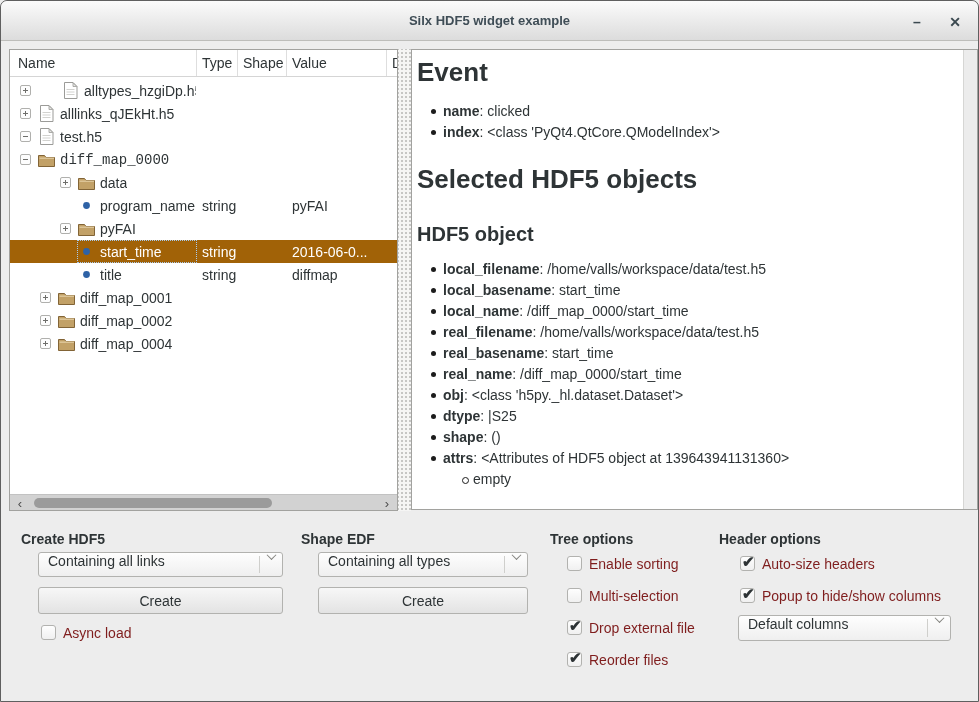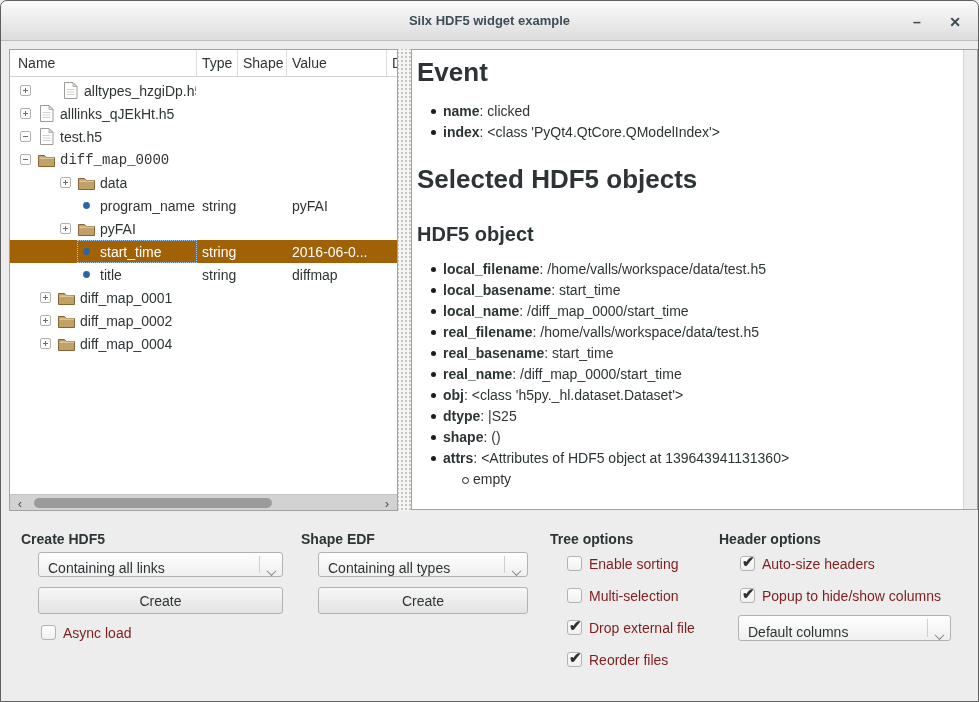--- a/index.html
+++ b/index.html
@@ -99,21 +99,21 @@
   }
   ul.props li.subli { padding-left:30px; }
   ul.props li.subli::before {
     content:""; position:absolute; left:19px; top:8px; width:5px; height:5px;
     border-radius:50%; background:#fff; border:1px solid #1c1c1c;
   }
   ul.props b { font-weight:bold; }
   
   .grp-label { position:absolute; font-size:14px; font-weight:bold; color:#2e3436; white-space:nowrap; }
   .combo {
-    position:absolute; display:flex; align-items:flex-end; height:25px;
+    position:absolute; display:flex; align-items:flex-start; height:25px;
     background:linear-gradient(#fefefe,#efefef); border:1px solid #b2b2af; border-radius:3px;
     font-size:14px; color:#2e3436; cursor:default;
   }
   .combo .combo-text { flex:1; padding-left:9px; white-space:nowrap; overflow:hidden; }
   .combo .combo-sep { width:1px; align-self:stretch; margin:3px 0; background:#cfcfcc; }
   .combo .combo-arrowbox { width:22px; display:flex; align-items:center; justify-content:center; }
   .combo .combo-arrow { width:7px; height:7px; border-right:1.6px solid #84847f; border-bottom:1.6px solid #84847f; transform:rotate(45deg) translate(-1px,-1px); }
   .pbtn {
     position:absolute; height:27px; border:1px solid #b2b2af; border-radius:3px;
     background:linear-gradient(#f7f7f7,#e3e3e3); font-family:"Liberation Sans",sans-serif;

